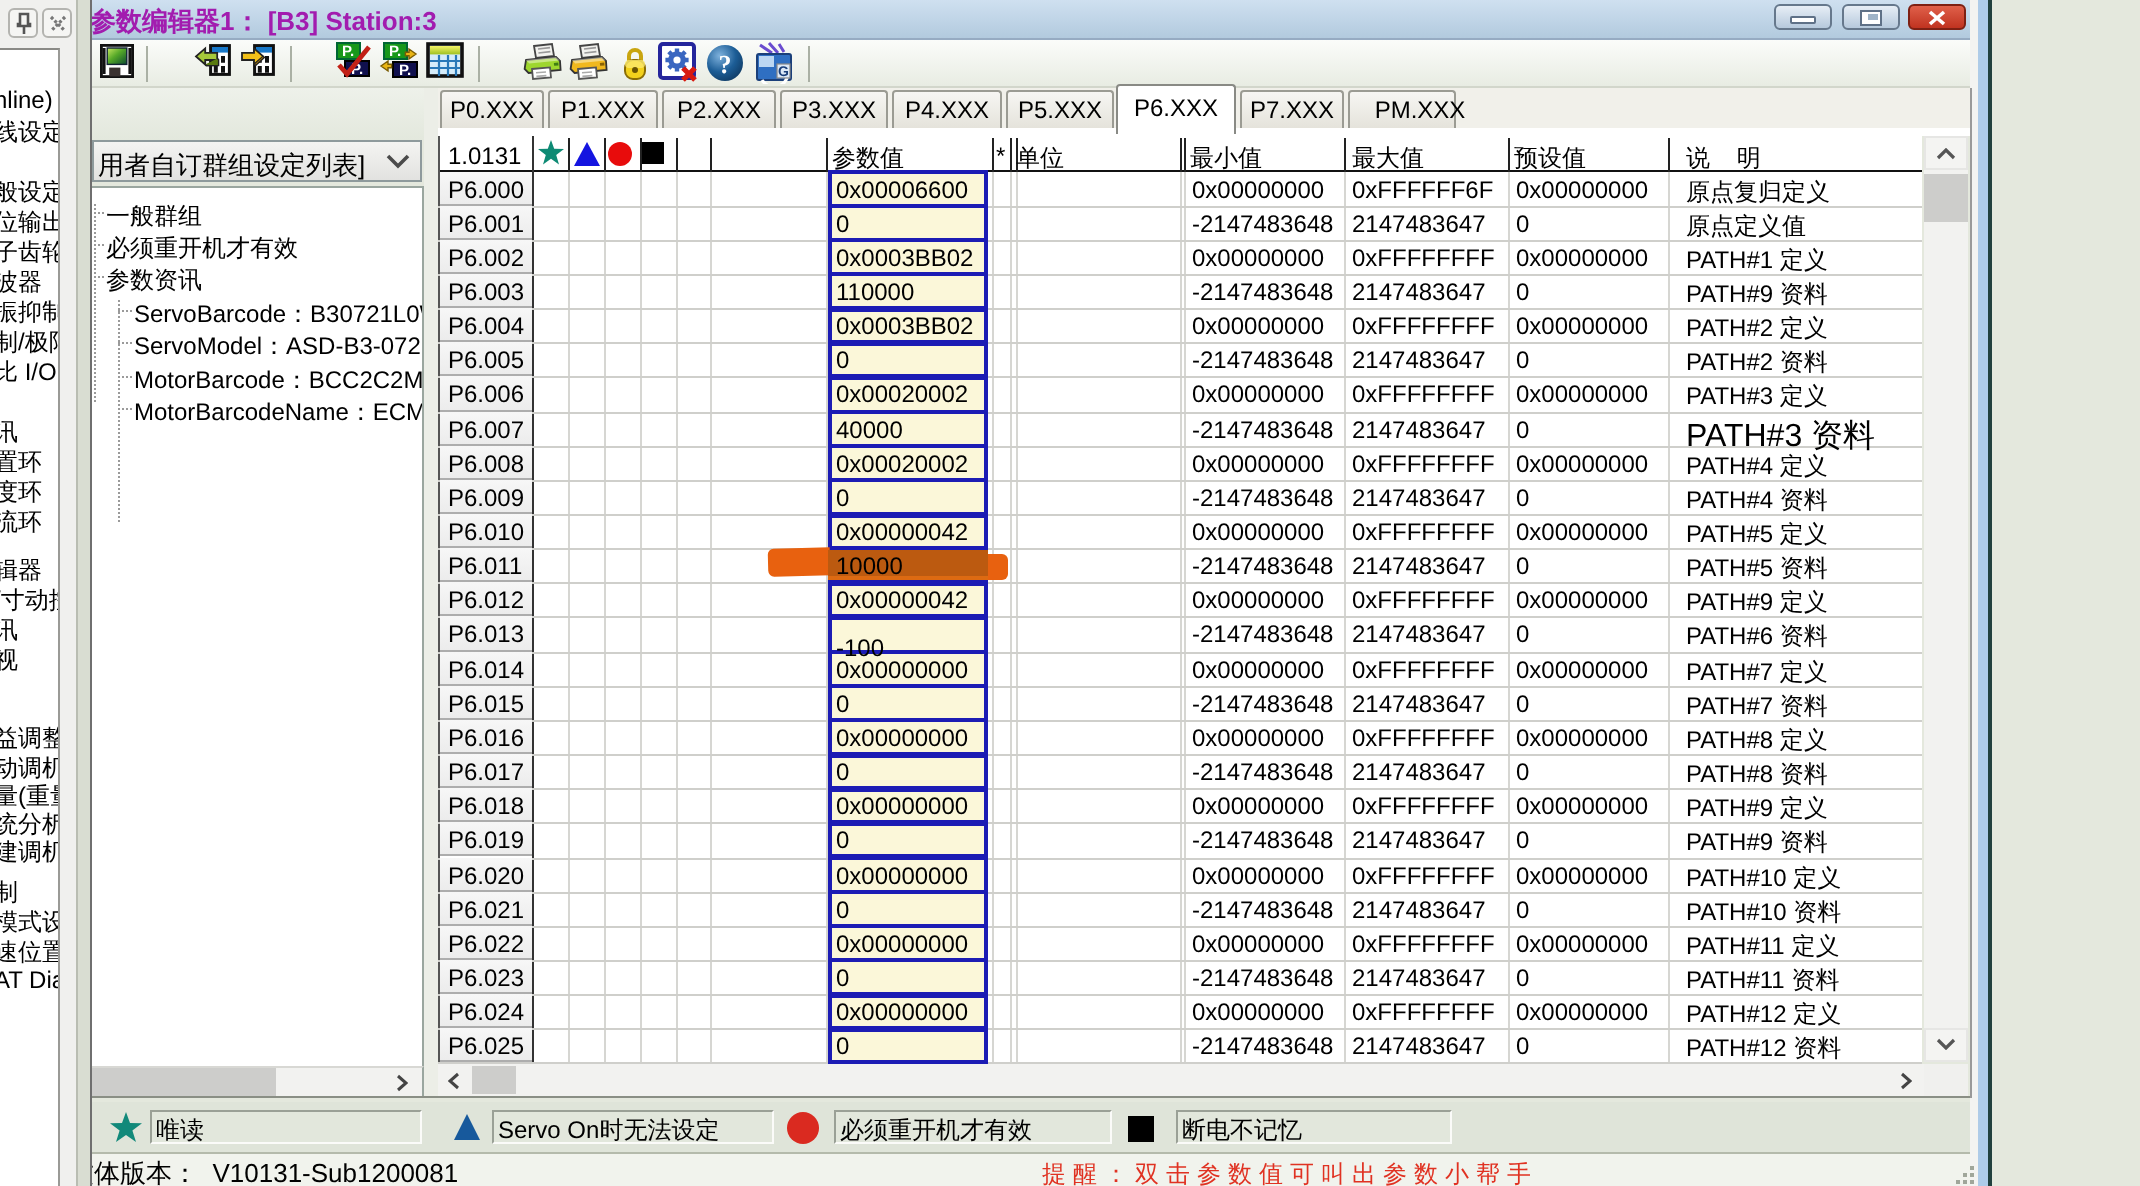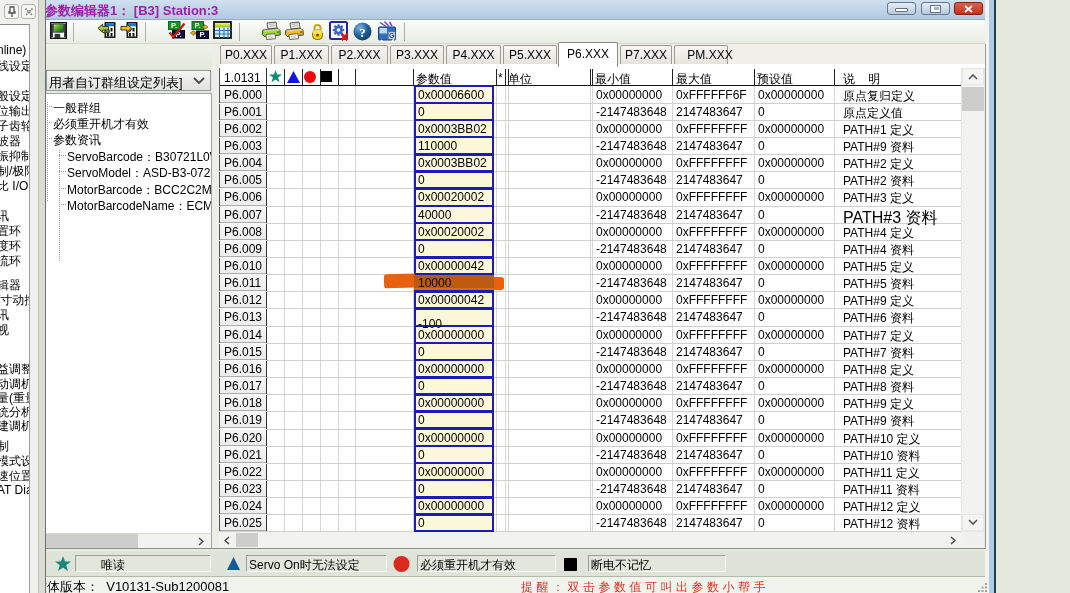--- a/index.html
+++ b/index.html
@@ -526,21 +526,21 @@
   </svg>
 <div class="a" style="left:236px;top:532.9px;width:22px;height:14px;background:#cdcdcb;"></div>
 <svg class="a" style="left:950px;top:535.9px" width="6" height="9" viewBox="0 0 6 9">
     <path d="M1 1l4 3.5L1 8" stroke="#444" stroke-width="1.5" fill="none"></path>
   </svg>
 <div class="a" style="left:962px;top:531.9px;width:22px;height:16px;background:#f0f0ee;"></div>
 <div class="a" style="left:45px;top:548px;width:941px;height:1px;background:#8a8f85;"></div>
 <div class="a" style="left:985px;top:44px;width:1px;height:505px;background:#999;"></div>
 <div class="a" style="left:45px;top:551px;width:940px;height:25px;background:#dfe4d9;"></div>
 <div class="a" style="left:75px;top:555px;width:136px;height:17px;background:#e2e7dc;border:1px solid #9aa096;border-bottom-color:#fbfbf9;border-right-color:#fbfbf9;"></div>
-<div class="txt" style="left:78px;top:557px;font-size:12px;margin-left:23px;">唯读</div>
+<div class="txt" style="left:78px;top:557px;font-size:12px;">唯读</div>
 <div class="a" style="left:246px;top:555px;width:141px;height:17px;background:#e2e7dc;border:1px solid #9aa096;border-bottom-color:#fbfbf9;border-right-color:#fbfbf9;"></div>
 <div class="txt" style="left:249px;top:557px;font-size:12px;">Servo On时无法设定</div>
 <div class="a" style="left:417px;top:555px;width:139px;height:17px;background:#e2e7dc;border:1px solid #9aa096;border-bottom-color:#fbfbf9;border-right-color:#fbfbf9;"></div>
 <div class="txt" style="left:420px;top:557px;font-size:12px;">必须重开机才有效</div>
 <div class="a" style="left:588px;top:555px;width:138px;height:17px;background:#e2e7dc;border:1px solid #9aa096;border-bottom-color:#fbfbf9;border-right-color:#fbfbf9;"></div>
 <div class="txt" style="left:591px;top:557px;font-size:12px;">断电不记忆</div>
 <svg class="a" style="left:55px;top:556px" width="16" height="15" viewBox="0 0 16 15">
     <path d="M8 0l2 5.5 6 .1-4.8 3.7 1.8 5.7L8 11.5 3 15l1.8-5.7L0 5.6l6-.1z" fill="#12897a"></path>
   </svg>
 <svg class="a" style="left:227px;top:557px" width="13" height="13" viewBox="0 0 13 13">

